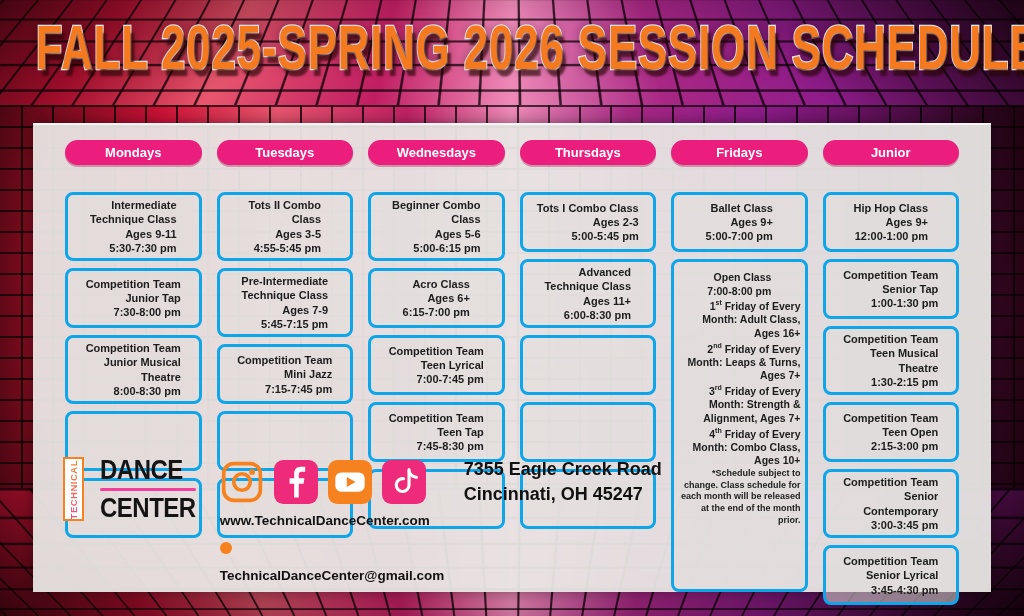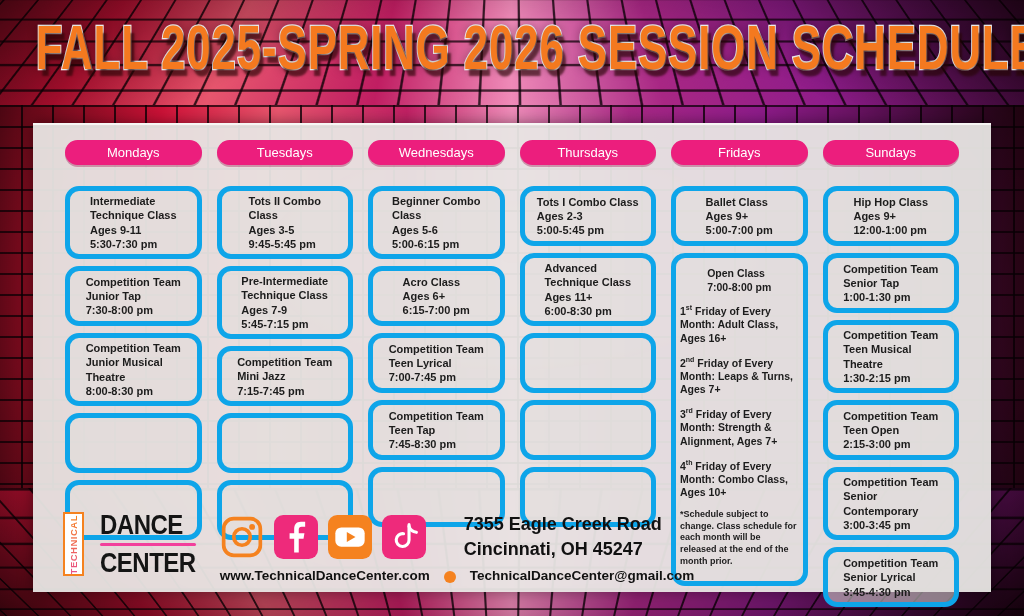--- a/index.html
+++ b/index.html
@@ -31,28 +31,28 @@
     transform:scale(.93,1.32); transform-origin:50% 50%; }
 
   
   .panel { position:absolute; left:33px; top:123px; width:958px; height:469px; z-index:4;
     background:rgba(232,230,228,.95); border-top:2px solid #f7f6f4;
     box-shadow:0 0 14px rgba(0,0,0,.45); }
 
   .schedule { display:flex; gap:15px; padding:15px 32px 0; }
   .col { flex:1 1 0; display:flex; flex-direction:column; gap:7px; min-width:0; }
   .pill { height:25px; border-radius:13px; background:#EC1E7D;
-    box-shadow:0 2px 0 rgba(150,10,70,.35); color:#fff; font-weight:normal; font-size:13px;
-    display:flex; align-items:center; justify-content:center; margin-bottom:14px; }
-  .cell { min-height:60px; border:5px solid #0ea5e9; border-radius:14px;
+    box-shadow:0 2px 0 rgba(150,10,70,.35); color:#fff; font-weight:bold; font-size:13px;
+    display:flex; align-items:center; justify-content:center; margin-bottom:20px; }
+  .cell { min-height:60px; border:3px solid #0ea5e9; border-radius:8px;
     background:rgba(225,223,221,.55); color:#1c1c1c; font-weight:bold; font-size:11px;
-    line-height:1.3; text-align:left; display:flex; align-items:center; justify-content:center;
+    line-height:1.3; text-align:right; display:flex; align-items:center; justify-content:center;
     white-space:pre-line; padding:3px 4px; }
   .cell.notes { height:333px; flex-direction:column; justify-content:flex-start;
-    padding-top:9px; white-space:normal; gap:9px; font-size:10.5px; }
+    padding-top:9px; white-space:normal; font-size:10.5px; }
   .cell.notes p { white-space:pre-line; }
   .cell.notes p sup { font-size:7px; }
   .cell.notes p.footnote { font-size:9px; }
 
   
   .footer { position:absolute; left:30px; bottom:9px; display:flex; gap:24px; align-items:flex-start; }
   .logo { display:flex; gap:16px; height:64px; }
   .logo-vert { width:21px; background:#fff; border:2px solid #F5821F;
     display:flex; align-items:center; justify-content:center; }
   .logo-vert span { writing-mode:vertical-rl; transform:rotate(180deg);
@@ -62,21 +62,21 @@
   .logo-text { display:flex; flex-direction:column; justify-content:space-between; padding:1px 0; }
   .logo-word { font-size:24px; font-weight:900; color:#141414; line-height:1;
     transform:scaleY(1.15); transform-origin:left center; letter-spacing:-.5px; }
   .logo-rule { height:3px; background:#F23F9C; border-radius:2px; }
 
   .contact { display:flex; flex-direction:column; gap:7px; }
   .contact-top { display:flex; gap:38px; align-items:center; }
   .social { display:flex; gap:10px; }
   .social .icon { width:44px; height:44px; display:block; cursor:pointer; }
   .address { font-size:18px; font-weight:bold; color:#111; line-height:1.35; white-space:pre-line; }
-  .contact-bottom { display:flex; gap:14px; align-items:flex-end; }
+  .contact-bottom { display:flex; gap:14px; align-items:flex-start;flex-direction:column; }
   .site, .email { font-size:13.5px; font-weight:bold; color:#111; }
   .dot { width:12px; height:12px; border-radius:50%; background:#F5821F; flex:0 0 auto; }
 </style>
 </head>
 <body>
 
 <div class="stage">
 
   <div class="bg">
     <div class="tiles top"></div>
@@ -104,21 +104,21 @@
 Theatre
 8:00-8:30 pm</div>
           <div class="cell empty"></div>
           <div class="cell empty"></div>
         </div>
         <div class="col">
           <div class="pill">Tuesdays</div>
           <div class="cell">Tots II Combo
 Class
 Ages 3-5
-9:45-5:45 pm</div>
+4:55-5:45 pm</div>
           <div class="cell">Pre-Intermediate
 Technique Class
 Ages 7-9
 5:45-7:15 pm</div>
           <div class="cell">Competition Team
 Mini Jazz
 7:15-7:45 pm</div>
           <div class="cell empty"></div>
           <div class="cell empty"></div>
         </div>
@@ -161,21 +161,21 @@
             <p>Open Class
 7:00-8:00 pm</p>
             <p>1<sup>st</sup> Friday of Every Month: Adult Class, Ages 16+</p>
             <p>2<sup>nd</sup> Friday of Every Month: Leaps &amp; Turns, Ages 7+</p>
             <p>3<sup>rd</sup> Friday of Every Month: Strength &amp; Alignment, Ages 7+</p>
             <p>4<sup>th</sup> Friday of Every Month: Combo Class, Ages 10+</p>
             <p class="footnote">*Schedule subject to change. Class schedule for each month will be released at the end of the month prior.</p>
           </div>
         </div>
         <div class="col">
-          <div class="pill">Sundays</div>
+          <div class="pill">Junior</div>
           <div class="cell">Hip Hop Class
 Ages 9+
 12:00-1:00 pm</div>
           <div class="cell">Competition Team
 Senior Tap
 1:00-1:30 pm</div>
           <div class="cell">Competition Team
 Teen Musical
 Theatre
 1:30-2:15 pm</div>

